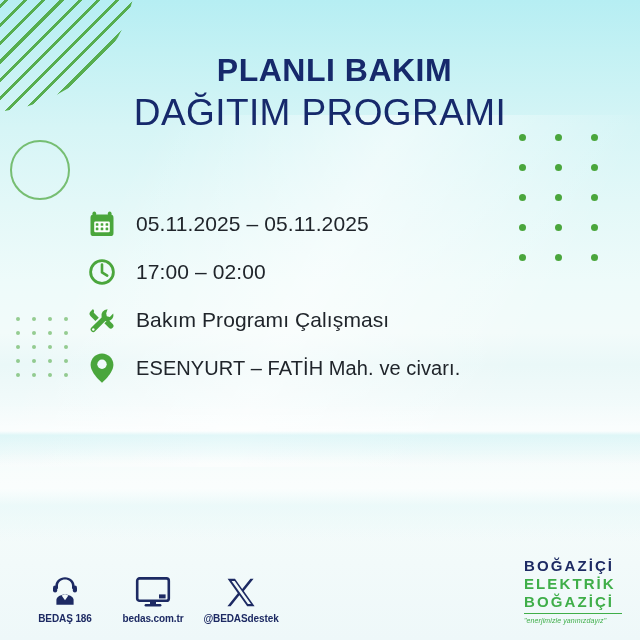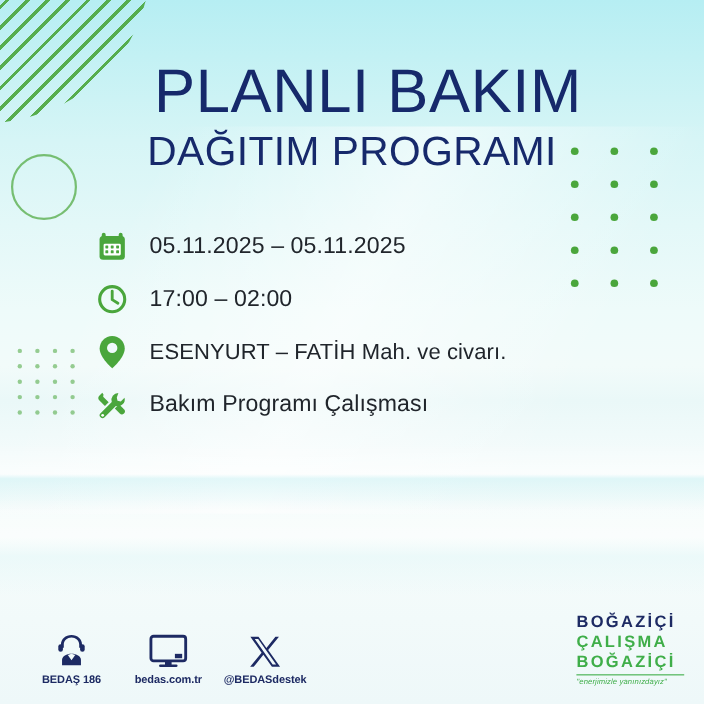--- a/index.html
+++ b/index.html
@@ -118,22 +118,22 @@
   
   .headline {
     position: absolute;
     left: 0;
     right: 0;
     top: 54px;
     text-align: center;
     color: #16296b;
   }
   .headline .line1 {
-    font-size: 56px;
-    font-weight: normal;
+    font-size: 32px;
+    font-weight: bold;
     letter-spacing: .5px;
     line-height: 1.05;
     white-space: nowrap;
     padding-left: 29px;
   }
   .headline .line2 {
     font-size: 37px;
     font-weight: normal;
     letter-spacing: .4px;
     line-height: 1.15;
@@ -324,42 +324,42 @@
     <div class="info-row">
       <span class="info-icon">
         <svg width="28" height="28" viewBox="0 0 28 28" aria-hidden="true">
           <circle cx="14" cy="14" r="11.4" fill="none" stroke="#4aa63c" stroke-width="2.8"></circle>
           <path d="M14 6.6 L14 14.4 L19.2 17.6" fill="none" stroke="#4aa63c" stroke-width="2.6" stroke-linecap="round" stroke-linejoin="round"></path>
         </svg>
       </span>
       <span class="info-text">17:00 – 02:00</span>
     </div>
 
-    <div class="info-row wide">
-      <span class="info-icon">
-        <svg width="26" height="32" viewBox="0 0 26 32" aria-hidden="true">
-          <path d="M13 1.4 C6.7 1.4 1.6 6.5 1.6 12.8 C1.6 21.2 13 30.8 13 30.8 S24.4 21.2 24.4 12.8 C24.4 6.5 19.3 1.4 13 1.4 z" fill="#4aa63c"></path>
-          <circle cx="13" cy="12.3" r="4.7" fill="#f0fafb"></circle>
-        </svg>
-      </span>
-      <span class="info-text">ESENYURT – FATİH Mah. ve civarı.</span>
-    </div>
-
     <div class="info-row">
       <span class="info-icon">
         <svg width="30" height="28" viewBox="0 0 30 28" aria-hidden="true">
           <g fill="#4aa63c">
             <path d="M20.6 3.2 a6.3 6.3 0 0 0-6.0 8.2 L4.4 21.6 a2.6 2.6 0 0 0 0 3.7 a2.6 2.6 0 0 0 3.7 0 L18.3 15.1 a6.3 6.3 0 0 0 7.9-7.6 l-3.4 3.4 -3.0 -0.6 -0.6 -3.0 z"></path>
             <path d="M6.0 3.0 L3.0 6.0 a3.2 3.2 0 0 0 .4 4.1 l5.0 5.0 3.4 -3.4 -5.0 -5.0 A3.2 3.2 0 0 0 6.0 3.0 z" transform="translate(0,0)"></path>
             <path d="M17.4 17.3 L21.9 21.8 a2.7 2.7 0 0 0 3.8 0 a2.7 2.7 0 0 0 0 -3.8 l-4.5 -4.5 z"></path>
           </g>
           <circle cx="6.3" cy="23.5" r="1.25" fill="#ffffff"></circle>
         </svg>
       </span>
       <span class="info-text">Bakım Programı Çalışması</span>
+    </div>
+
+    <div class="info-row wide">
+      <span class="info-icon">
+        <svg width="26" height="32" viewBox="0 0 26 32" aria-hidden="true">
+          <path d="M13 1.4 C6.7 1.4 1.6 6.5 1.6 12.8 C1.6 21.2 13 30.8 13 30.8 S24.4 21.2 24.4 12.8 C24.4 6.5 19.3 1.4 13 1.4 z" fill="#4aa63c"></path>
+          <circle cx="13" cy="12.3" r="4.7" fill="#f0fafb"></circle>
+        </svg>
+      </span>
+      <span class="info-text">ESENYURT – FATİH Mah. ve civarı.</span>
     </div>
 
   </div>
 
   <div class="footer">
 
     <div class="contacts">
 
       <div class="contact">
         <span class="ico">
@@ -395,21 +395,21 @@
             <path d="M1.6 1.8 h7.4 L16.2 12.0 L24.4 1.8 h3.2 L17.8 14.0 L28.6 29.2 h-7.4 L13.4 18.3 L4.6 29.2 H1.4 L11.8 16.3 z M5.6 4.0 L21.9 27.0 h3.1 L8.7 4.0 z" fill="#1d2a63"></path>
           </svg>
         </span>
         <span class="lbl">@BEDASdestek</span>
       </div>
 
     </div>
 
     <div class="brand">
       <div class="b1">BOĞAZİÇİ</div>
-      <div class="b2">ÇALIŞMA</div>
+      <div class="b2">ELEKTRİK</div>
       <div class="b3">BOĞAZİÇİ</div>
       <div class="rule"></div>
       <div class="slogan">"enerjimizle yanınızdayız"</div>
     </div>
 
   </div>
 
 </div>
 
 </body></html>

